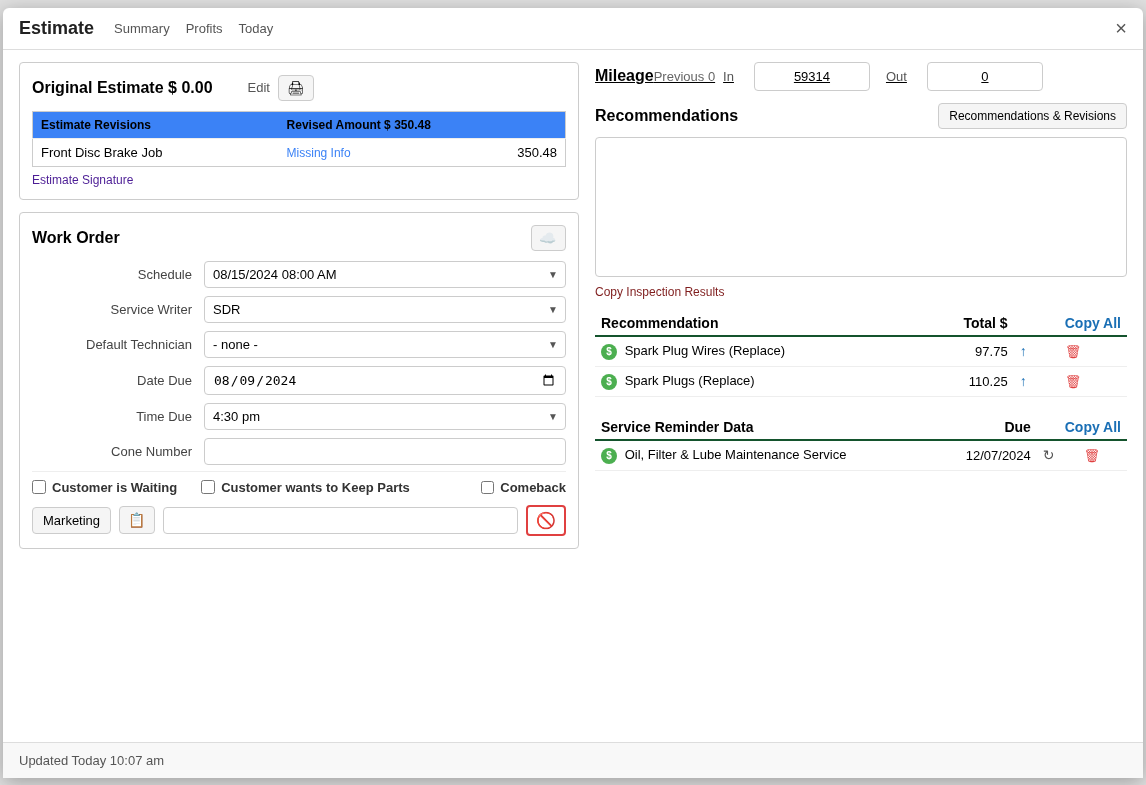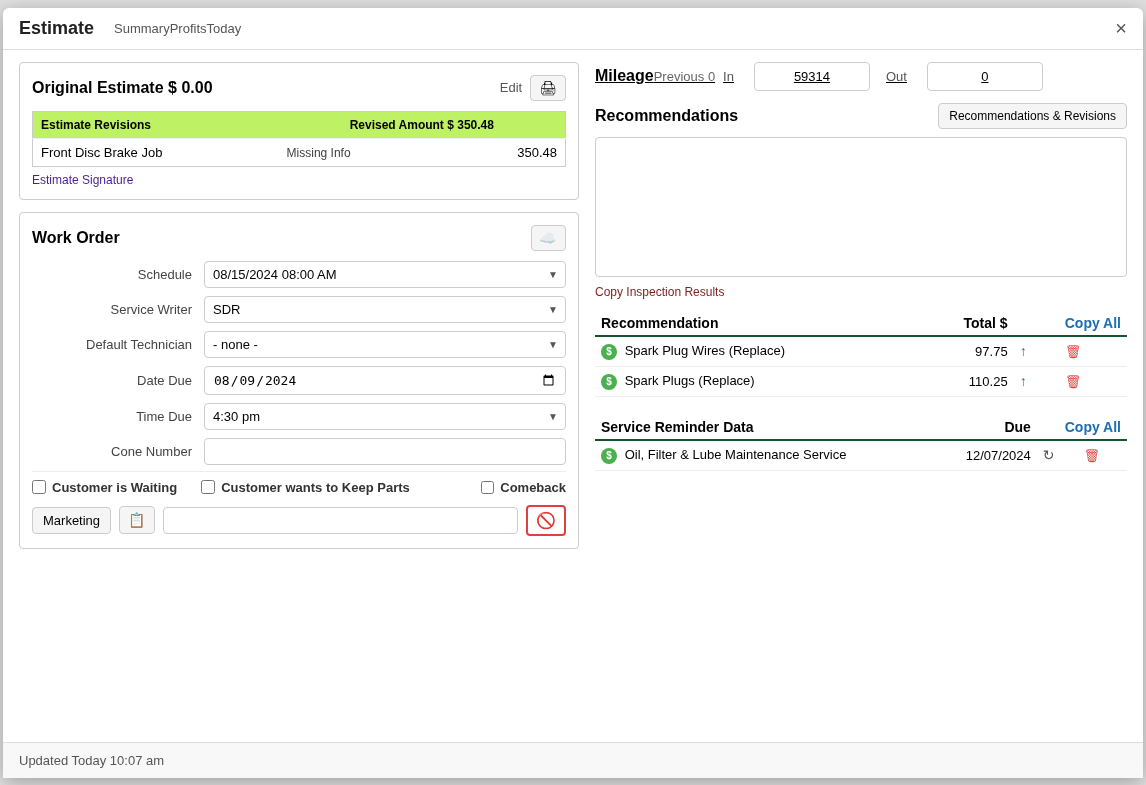--- a/index.html
+++ b/index.html
@@ -30,20 +30,21 @@
       border-bottom: 1px solid #ddd;
       gap: 20px;
     }
     .modal-title {
       font-size: 18px;
       font-weight: bold;
       color: #222;
     }
     .nav-tabs {
       display: flex;
+      gap: 16px;
     }
     .nav-tab {
       font-size: 13px;
       color: #555;
       cursor: pointer;
       padding: 2px 0;
       border: none;
       background: none;
       text-decoration: none;
     }
@@ -76,22 +77,23 @@
       gap: 12px;
     }
     .card {
       border: 1px solid #ccc;
       border-radius: 4px;
       padding: 12px;
     }
     .original-estimate-header {
       display: flex;
       align-items: center;
-      justify-content: space-between;
+      justify-content: flex-start;
       margin-bottom: 10px;
+      gap: 35px;
     }
     .original-estimate-title {
       font-size: 16px;
       font-weight: bold;
     }
     .header-actions {
       display: flex;
       align-items: center;
       gap: 8px;
     }
@@ -108,35 +110,35 @@
       cursor: pointer;
       font-size: 14px;
     }
     .revisions-table {
       width: 100%;
       border-collapse: collapse;
       border: 1px solid #ccc;
       border-radius: 4px;
     }
     .revisions-table th {
-      background: #bef264;
+      background: #3b82f6;
       padding: 6px 8px;
       text-align: left;
       font-size: 12px;
       font-weight: bold;
     }
-    .revisions-table th.right { text-align: center; }
+    .revisions-table th.right { text-align: left; }
     .revisions-table td {
       padding: 6px 8px;
       font-size: 13px;
       border-top: 1px solid #eee;
     }
     .revisions-table td.right { text-align: right; }
     .missing-info {
-      color: #404040;
+      color: #3b82f6;
       font-size: 12px;
     }
     .estimate-signature {
       color: #4c1d95;
       font-size: 12px;
       margin-top: 6px;
     }
     .work-order-header {
       display: flex;
       align-items: center;

